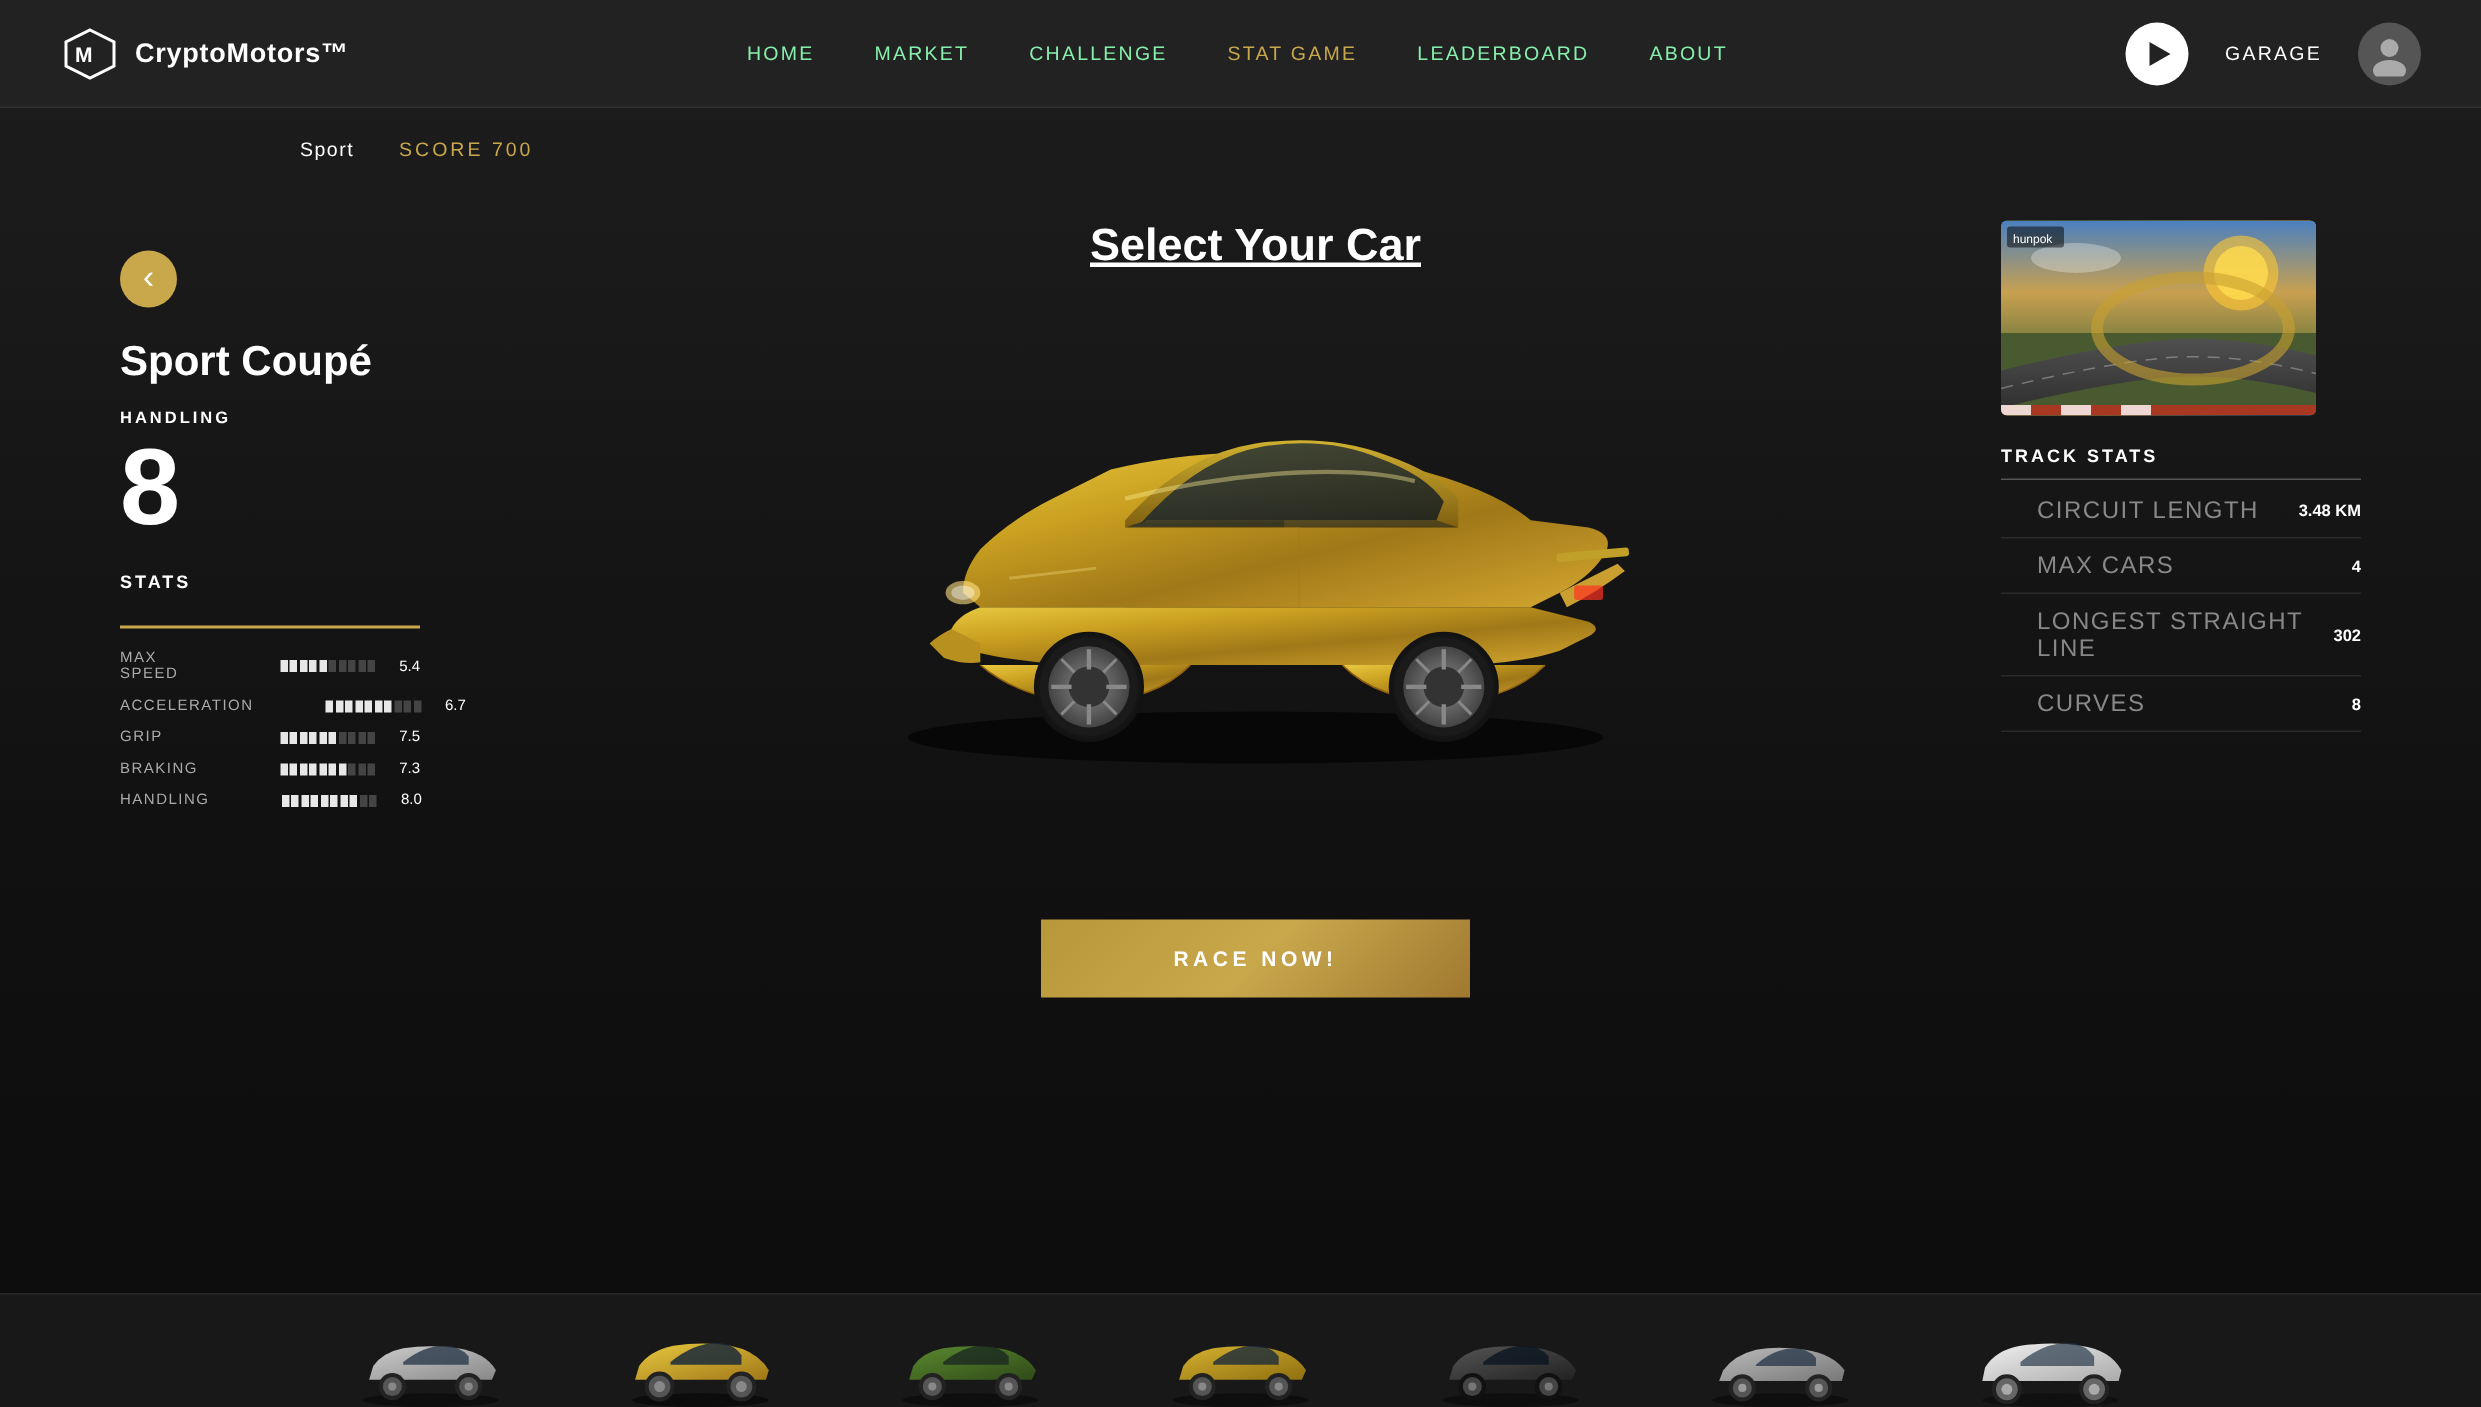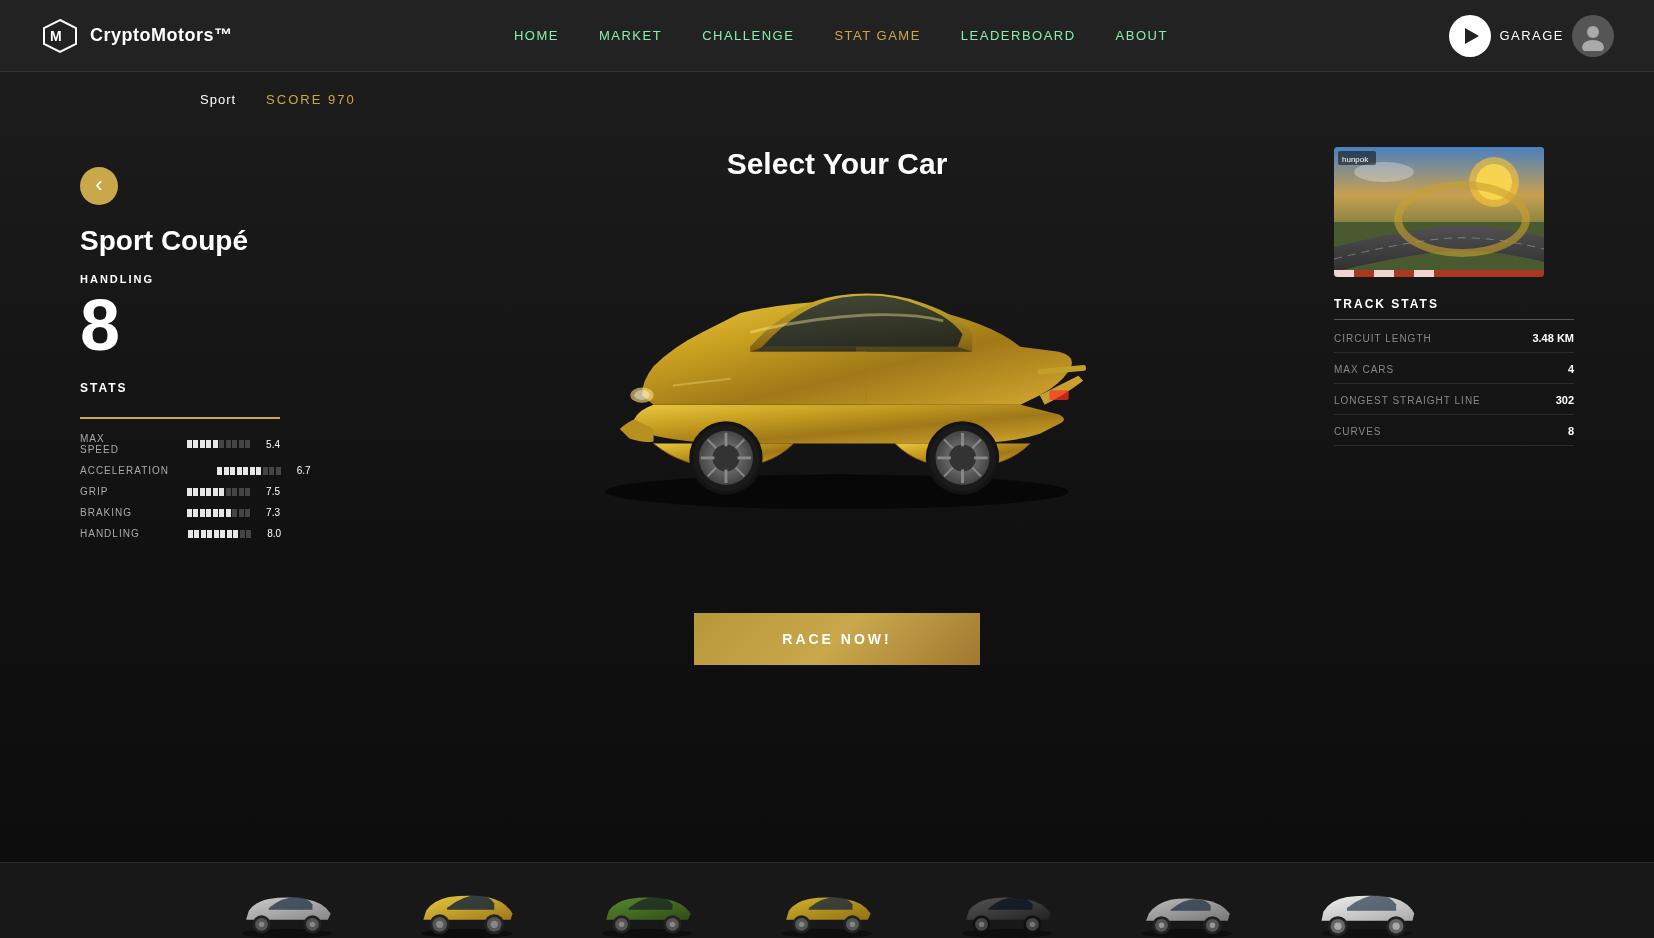--- a/index.html
+++ b/index.html
@@ -49,21 +49,21 @@
       cursor: pointer;
       text-transform: uppercase;
       font-weight: 500;
     }
     .nav-item.active {
       color: #c9a84c;
     }
     .navbar-right {
       display: flex;
       align-items: center;
-      gap: 8px;
+      gap: 24px;
     }
     .play-btn {
       width: 42px;
       height: 42px;
       border-radius: 50%;
       background: #fff;
       display: flex;
       align-items: center;
       justify-content: center;
       cursor: pointer;
@@ -232,20 +232,21 @@
       align-items: center;
       justify-content: flex-start;
       position: relative;
     }
     .select-title {
       font-size: 30px;
       font-weight: bold;
       color: #fff;
       margin-bottom: 30px;
       margin-top: 10px;
+      text-decoration: underline;
     }
     .car-showcase {
       width: 560px;
       height: 320px;
       position: relative;
       display: flex;
       align-items: center;
       justify-content: center;
     }
     
@@ -313,24 +314,25 @@
     }
     .track-stat-row {
       display: flex;
       justify-content: space-between;
       align-items: center;
       margin-bottom: 10px;
       border-bottom: 1px solid #2a2a2a;
       padding-bottom: 8px;
     }
     .track-stat-name {
-      font-size: 10px;
+      font-size: 16px;
       letter-spacing: 1px;
       color: #888;
       text-transform: uppercase;
+      margin-left: 24px;
     }
     .track-stat-value {
       font-size: 11px;
       color: #fff;
       font-weight: bold;
     }
 
     
     .bottom-bar {
       background: #181818;
@@ -392,21 +394,21 @@
         </svg>
     </div>
   </div>
 </nav>
 
 <div class="main-content">
 
   <div class="score-bar">
     <span class="score-label">Sport</span>
     <span class="score-value">
-      <span>SCORE</span>&nbsp;<span>970</span>
+      <span>SCORE</span>&nbsp;<span>700</span>
     </span>
   </div>
 
   <div class="car-selection-area">
 
     <div class="left-panel">
       <div class="back-btn"></div>
 
       <div class="car-name">Sport Coupé</div>
 

